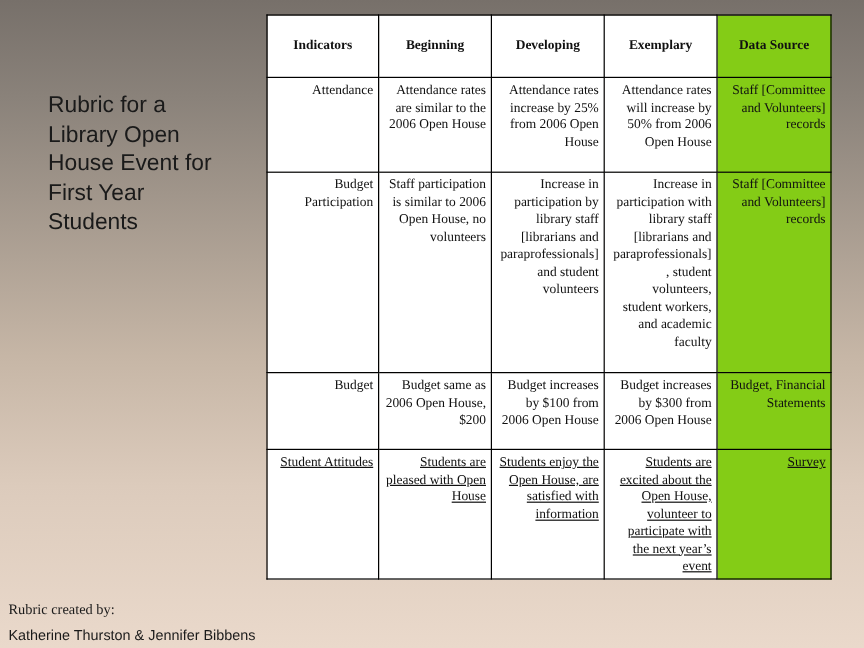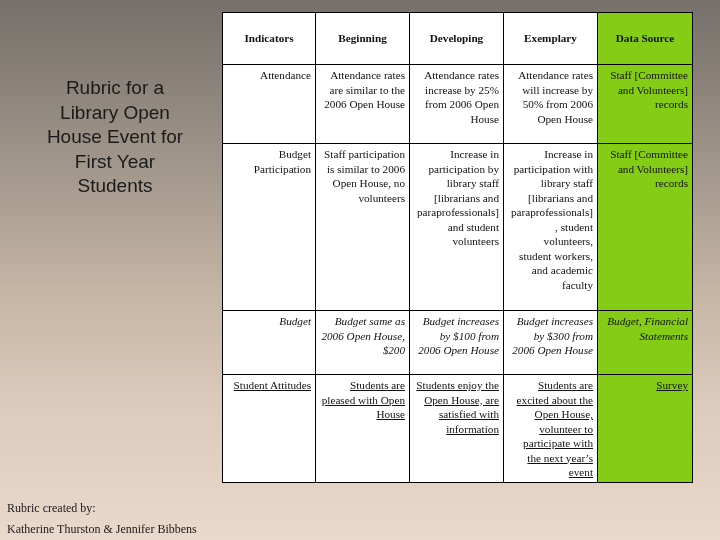--- a/index.html
+++ b/index.html
@@ -12,41 +12,40 @@
       overflow: hidden;
       position: relative;
       background: linear-gradient(to bottom, #77706a 0%, #8a827a 15%, #a89c90 35%, #c6b6a6 55%, #dccbbc 75%, #ead9cb 100%);
       font-family: "Liberation Sans", sans-serif;
     }
     .title {
       position: absolute;
       left: 40px;
       top: 76px;
       width: 150px;
-      text-align: center;
       font-family: "Liberation Sans", sans-serif;
       font-size: 19px;
       line-height: 24.5px;
       color: #1a1a1a;
       margin: 0;
       font-weight: normal;
     }
     .credit-label {
       position: absolute;
       left: 7px;
       top: 501px;
       font-family: Liberation Serif, serif;
       font-size: 12px;
       color: #1a1a1a;
     }
     .credit-names {
       position: absolute;
       left: 7px;
       top: 522px;
-      font-family: Liberation Serif, serif;
+      font-family: Liberation Sans, sans-serif;
       font-size: 12px;
       color: #1a1a1a;
       white-space: nowrap;
     }
     table.rubric {
       position: absolute;
       left: 222px;
       top: 12px;
       border-collapse: collapse;
       table-layout: fixed;
@@ -75,21 +74,21 @@
     table.rubric .src {
       background: #84cc16;
     }
     col.c1 { width: 93px; }
     col.c2 { width: 94px; }
     col.c3 { width: 94px; }
     col.c4 { width: 94px; }
     col.c5 { width: 95px; }
     tr.r1 td { height: 73px; }
     tr.r2 td { height: 161px; }
-    tr.r3 td { height: 58px; font-style: italic; }
+    tr.r3 td { height: 58px; }
     tr.r4 td { height: 59px; }
     tr.r5 td { height: 102px; text-decoration: underline; }
   </style>
 </head>
 <body>
 
 <h1 class="title">Rubric for a Library Open House Event for First Year Students</h1>
 
 <table class="rubric">
   <colgroup>

